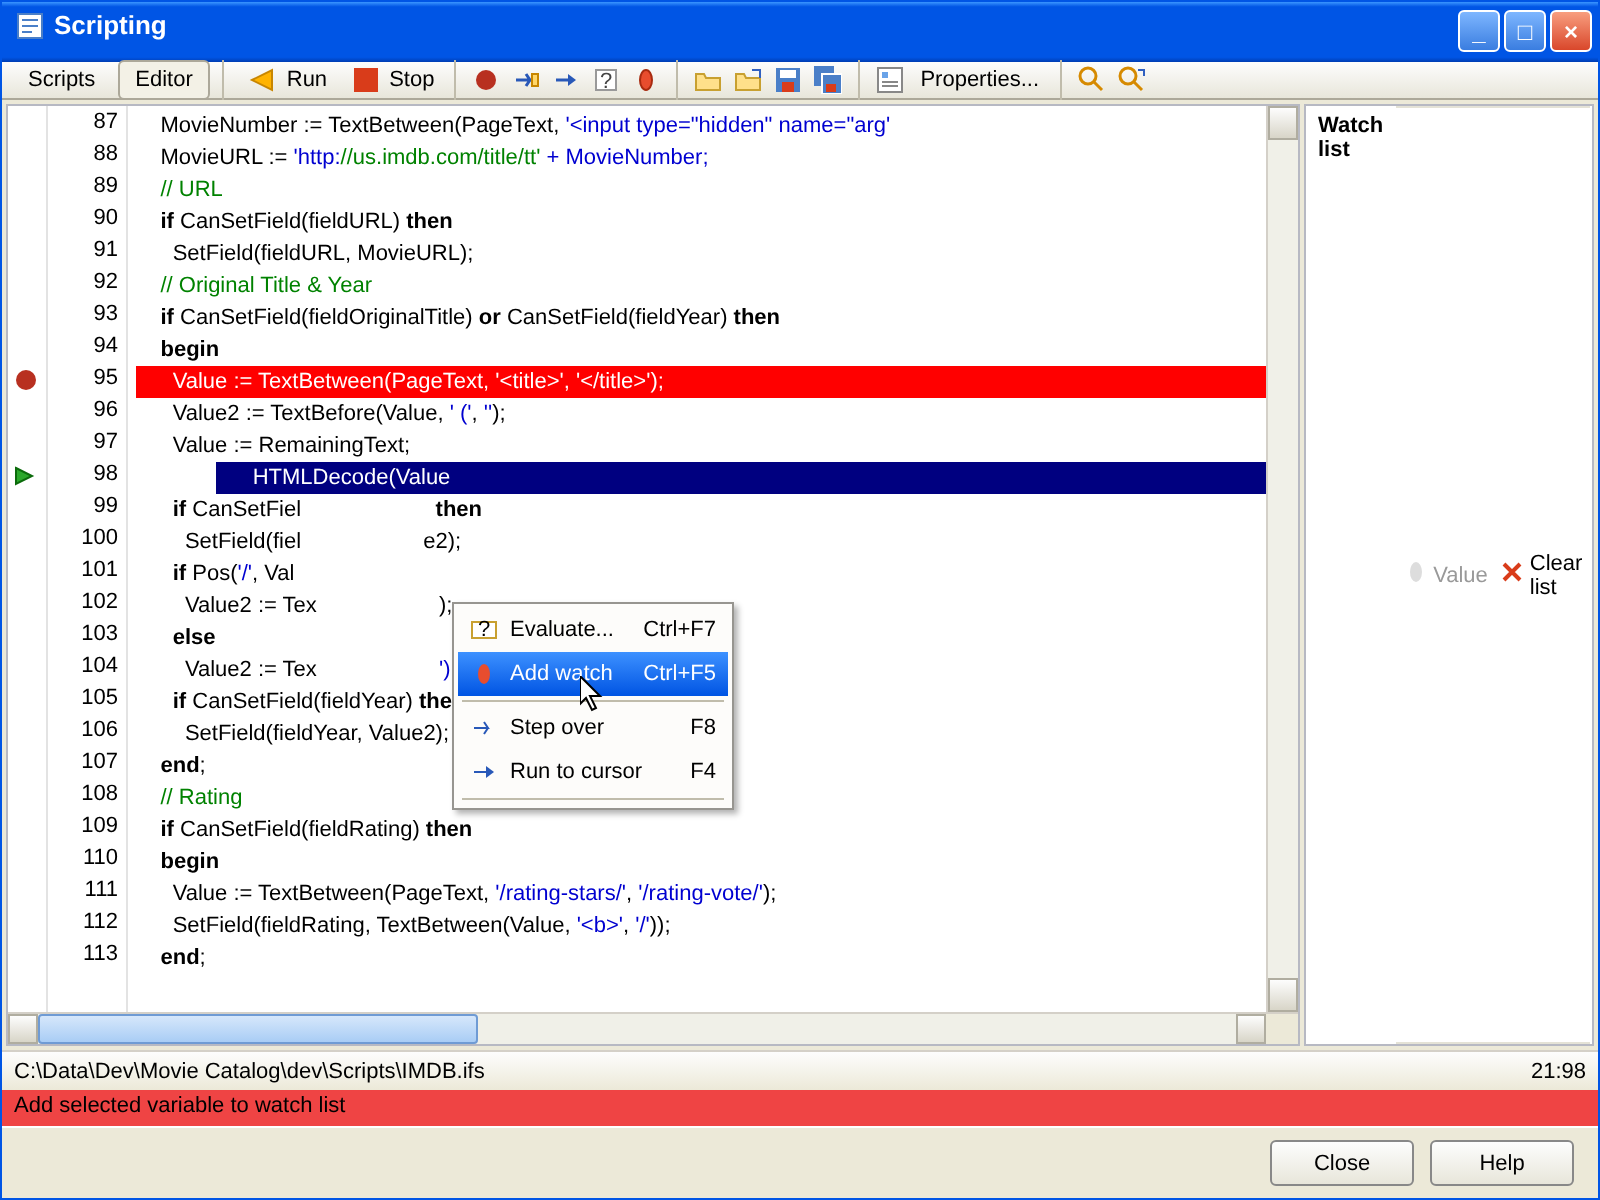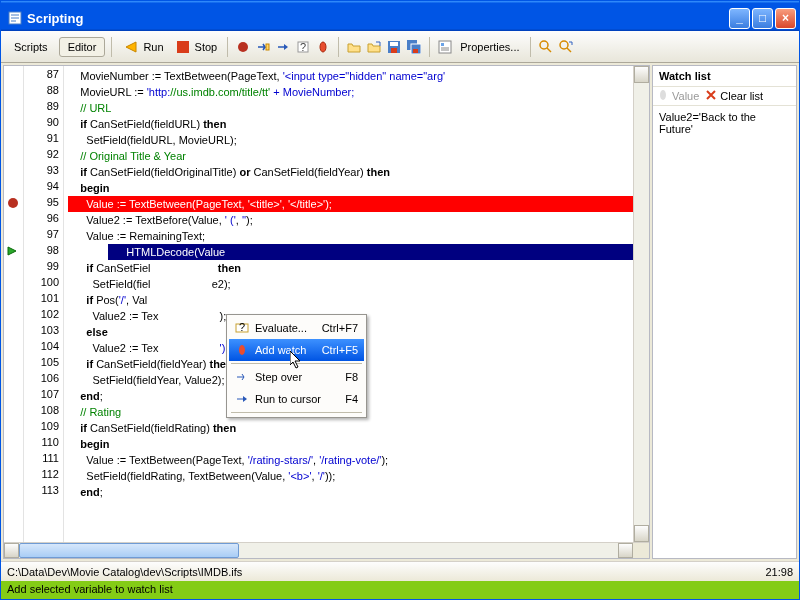--- a/index.html
+++ b/index.html
@@ -1,25 +1,25 @@
 <!DOCTYPE html>
 <html><head>
 <meta charset="utf-8">
 <style>
 * { box-sizing: border-box; margin: 0; padding: 0; font-family: Tahoma, sans-serif; font-size: 11px; }
 body { background: #ece9d8; overflow: hidden; width: 800px; height: 600px; }
 .window { width: 800px; height: 600px; display: flex; flex-direction: column; border: 1px solid #0055e5; }
-.titlebar { height: 30px; background: linear-gradient(to bottom, #3a95ff 0%, #0055e5 8%, #0055e5 92%, #003db3 100%); display: flex; align-items: center; padding: 4px 3px 0 6px; color: #fff; }
+.titlebar { height: 30px; background: linear-gradient(to bottom, #3a95ff 0%, #0055e5 8%, #0055e5 92%, #003db3 100%); display: flex; align-items: flex-start; padding: 4px 3px 0 6px; color: #fff; }
 .titlebar-icon { width: 16px; height: 16px; margin-right: 4px; display: inline-flex; align-items: center; justify-content: center; }
 .titlebar-text { font-weight: bold; font-size: 13px; flex: 1; }
 .titlebtn { width: 21px; height: 21px; margin-left: 2px; border: 1px solid #fff; border-radius: 3px; display: flex; align-items: center; justify-content: center; font-family: Arial; font-weight: bold; font-size: 12px; cursor: pointer; }
 .btn-min { background: linear-gradient(to bottom,#7eb6ff,#3a7de0); color:#fff;}
 .btn-max { background: linear-gradient(to bottom,#7eb6ff,#3a7de0); color:#fff;}
 .btn-close { background: linear-gradient(to bottom,#f89e7f,#d9472b); color:#fff;}
-.toolbar { height: 32px; background: linear-gradient(to bottom,#fdfdfd,#e8e6da); border-bottom: 1px solid #aca899; display: flex; align-items:center; padding: 0 4px; gap: 2px; }
+.toolbar { height: 19px; background: linear-gradient(to bottom,#fdfdfd,#e8e6da); border-bottom: 1px solid #aca899; display: flex; align-items:center; padding: 0 4px; gap: 2px; }
 .toolbar .tab-btn { padding: 3px 8px; border: 1px solid transparent; cursor: pointer; }
 .toolbar .tab-btn.active { border: 1px solid #aca899; background: #f3f1e6; border-radius: 3px; }
 .toolbar .sep { width: 1px; height: 20px; background: #c0bcab; margin: 0 4px; }
 .tool-icon { width: 18px; height: 18px; display: inline-flex; align-items: center; justify-content: center; cursor:pointer; }
 .tool-run { display:flex; align-items:center; gap:3px; padding: 0 4px; cursor:pointer;}
 .main { flex: 1; display: flex; overflow: hidden; }
 .editor-wrap { flex: 1; display: flex; flex-direction: column; border: 1px solid #b7b9c3; margin: 2px; background: #fff; }
 .editor-area { flex:1; display:flex; overflow:hidden; position: relative; }
 .gutter { width: 40px; background: #fff; border-right:1px solid #e3e3e3; text-align:right; padding: 2px 4px 0 0; font-family: 'Courier New', monospace; font-size: 13px; color:#000; user-select:none;}
 .marker-gutter { width: 20px; background:#fff; border-right:1px solid #e3e3e3; position:relative;}
@@ -32,30 +32,30 @@
 .hl-red { background: #ff0000; color: #fff; display:inline-block; width:100%; }
 .hl-red .string { color:#fff;}
 .hl-blue { background: #000080; color: #fff; display:inline-block; width:100%;margin-left:40px;}
 .scroll-v { width: 16px; background: #f0f0e8; border-left:1px solid #d4d0c8; position:relative;}
 .scroll-v::before { content:''; position:absolute; top:0;left:0;right:0;height:15px;background:linear-gradient(#fdfdfd,#d8d5c8);border:1px solid #b0ada0;}
 .scroll-v::after { content:''; position:absolute; bottom:0;left:0;right:0;height:15px;background:linear-gradient(#fdfdfd,#d8d5c8);border:1px solid #b0ada0;}
 .scroll-h { height: 16px; background:#f0f0e8; border-top:1px solid #d4d0c8; display:flex;}
 .scroll-h .arrow { width:15px; background:linear-gradient(#fdfdfd,#d8d5c8); border:1px solid #b0ada0;}
 .scroll-h .track { flex:1; position:relative;}
 .scroll-h .thumb { position:absolute; left:0; width:220px; top:0; bottom:0; background: linear-gradient(#d6e7fb,#a9cdf5); border:1px solid #6f9bd4; border-radius:2px;}
-.watch-panel { width: 145px; border:1px solid #b7b9c3;margin: 2px 2px 2px 0; background:#fff; display:flex; flex-direction:column;}
+.watch-panel { width: 145px; border:1px solid #b7b9c3;margin: 2px 2px 2px 0; background:#fff; display:flex; flex-direction:row;}
 .watch-header { padding: 4px 6px; font-weight:bold; background:#fff;}
 .watch-toolbar { display:flex; padding:2px 4px; gap:6px; border-top:1px solid #e4e2d6; border-bottom:1px solid #e4e2d6;}
 .watch-tool { display:flex; align-items:center; gap:3px; cursor:pointer;}
 .watch-tool.disabled { color:#999;}
 .watch-list { flex:1; padding: 4px;}
 .watch-item { padding: 1px 2px; }
 .status { height: 20px; background:linear-gradient(#fdfdfd,#ece9d8); border-top:1px solid #d4d0c8; display:flex; align-items:center; padding:0 6px; font-size:11px;}
 .status .spacer{flex:1;}
-.hintbar { height:18px; padding:2px 6px; background:#84cc16;}
+.hintbar { height:18px; padding:2px 6px; background:#ef4444;}
 .buttons { height: 36px; display:flex; justify-content:flex-end; align-items:center; padding: 0 12px; gap:8px; background:#ece9d8; border-top:1px solid #fff;}
 .btn { min-width:72px; height:23px; background: linear-gradient(#fdfdfd,#e8e6da); border:1px solid #888; border-radius:3px; cursor:pointer;}
 .context-menu { position:absolute; left:222px; top:248px; width:141px; background:#fdfcfa; border:1px solid #979590; box-shadow: 2px 2px 3px rgba(0,0,0,0.3); z-index: 1000; padding:2px;}
 .context-menu .menu-row { display:flex; align-items:center; height: 22px; padding: 0 4px; cursor:pointer;}
 .context-menu .menu-row.sel { background: linear-gradient(to bottom,#3d91ff,#0054e3); color:#fff;}
 .context-menu .menu-icon{width:18px;display:flex;justify-content:center;}
 .context-menu .menu-label{flex:1; padding-left:4px;}
 .context-menu .menu-short{padding-right:2px;}
 .context-menu .menu-sep{height:1px; background:#c0bcab; margin:2px 2px;}
 .cursor-arrow { position:absolute; left: 286px; top: 285px; z-index:1001; pointer-events:none;}
@@ -299,13 +299,17 @@
       </div>
     </div>
   </div>
 
   <div class="status">
     <span>C:\Data\Dev\Movie Catalog\dev\Scripts\IMDB.ifs</span>
     <span class="spacer"></span>
     <span>21:98</span>
   </div>
   <div class="hintbar">Add selected variable to watch list</div>
+  <div class="buttons">
+    <button class="btn">Close</button>
+    <button class="btn">Help</button>
+  </div>
 </div>
 
 </body></html>

